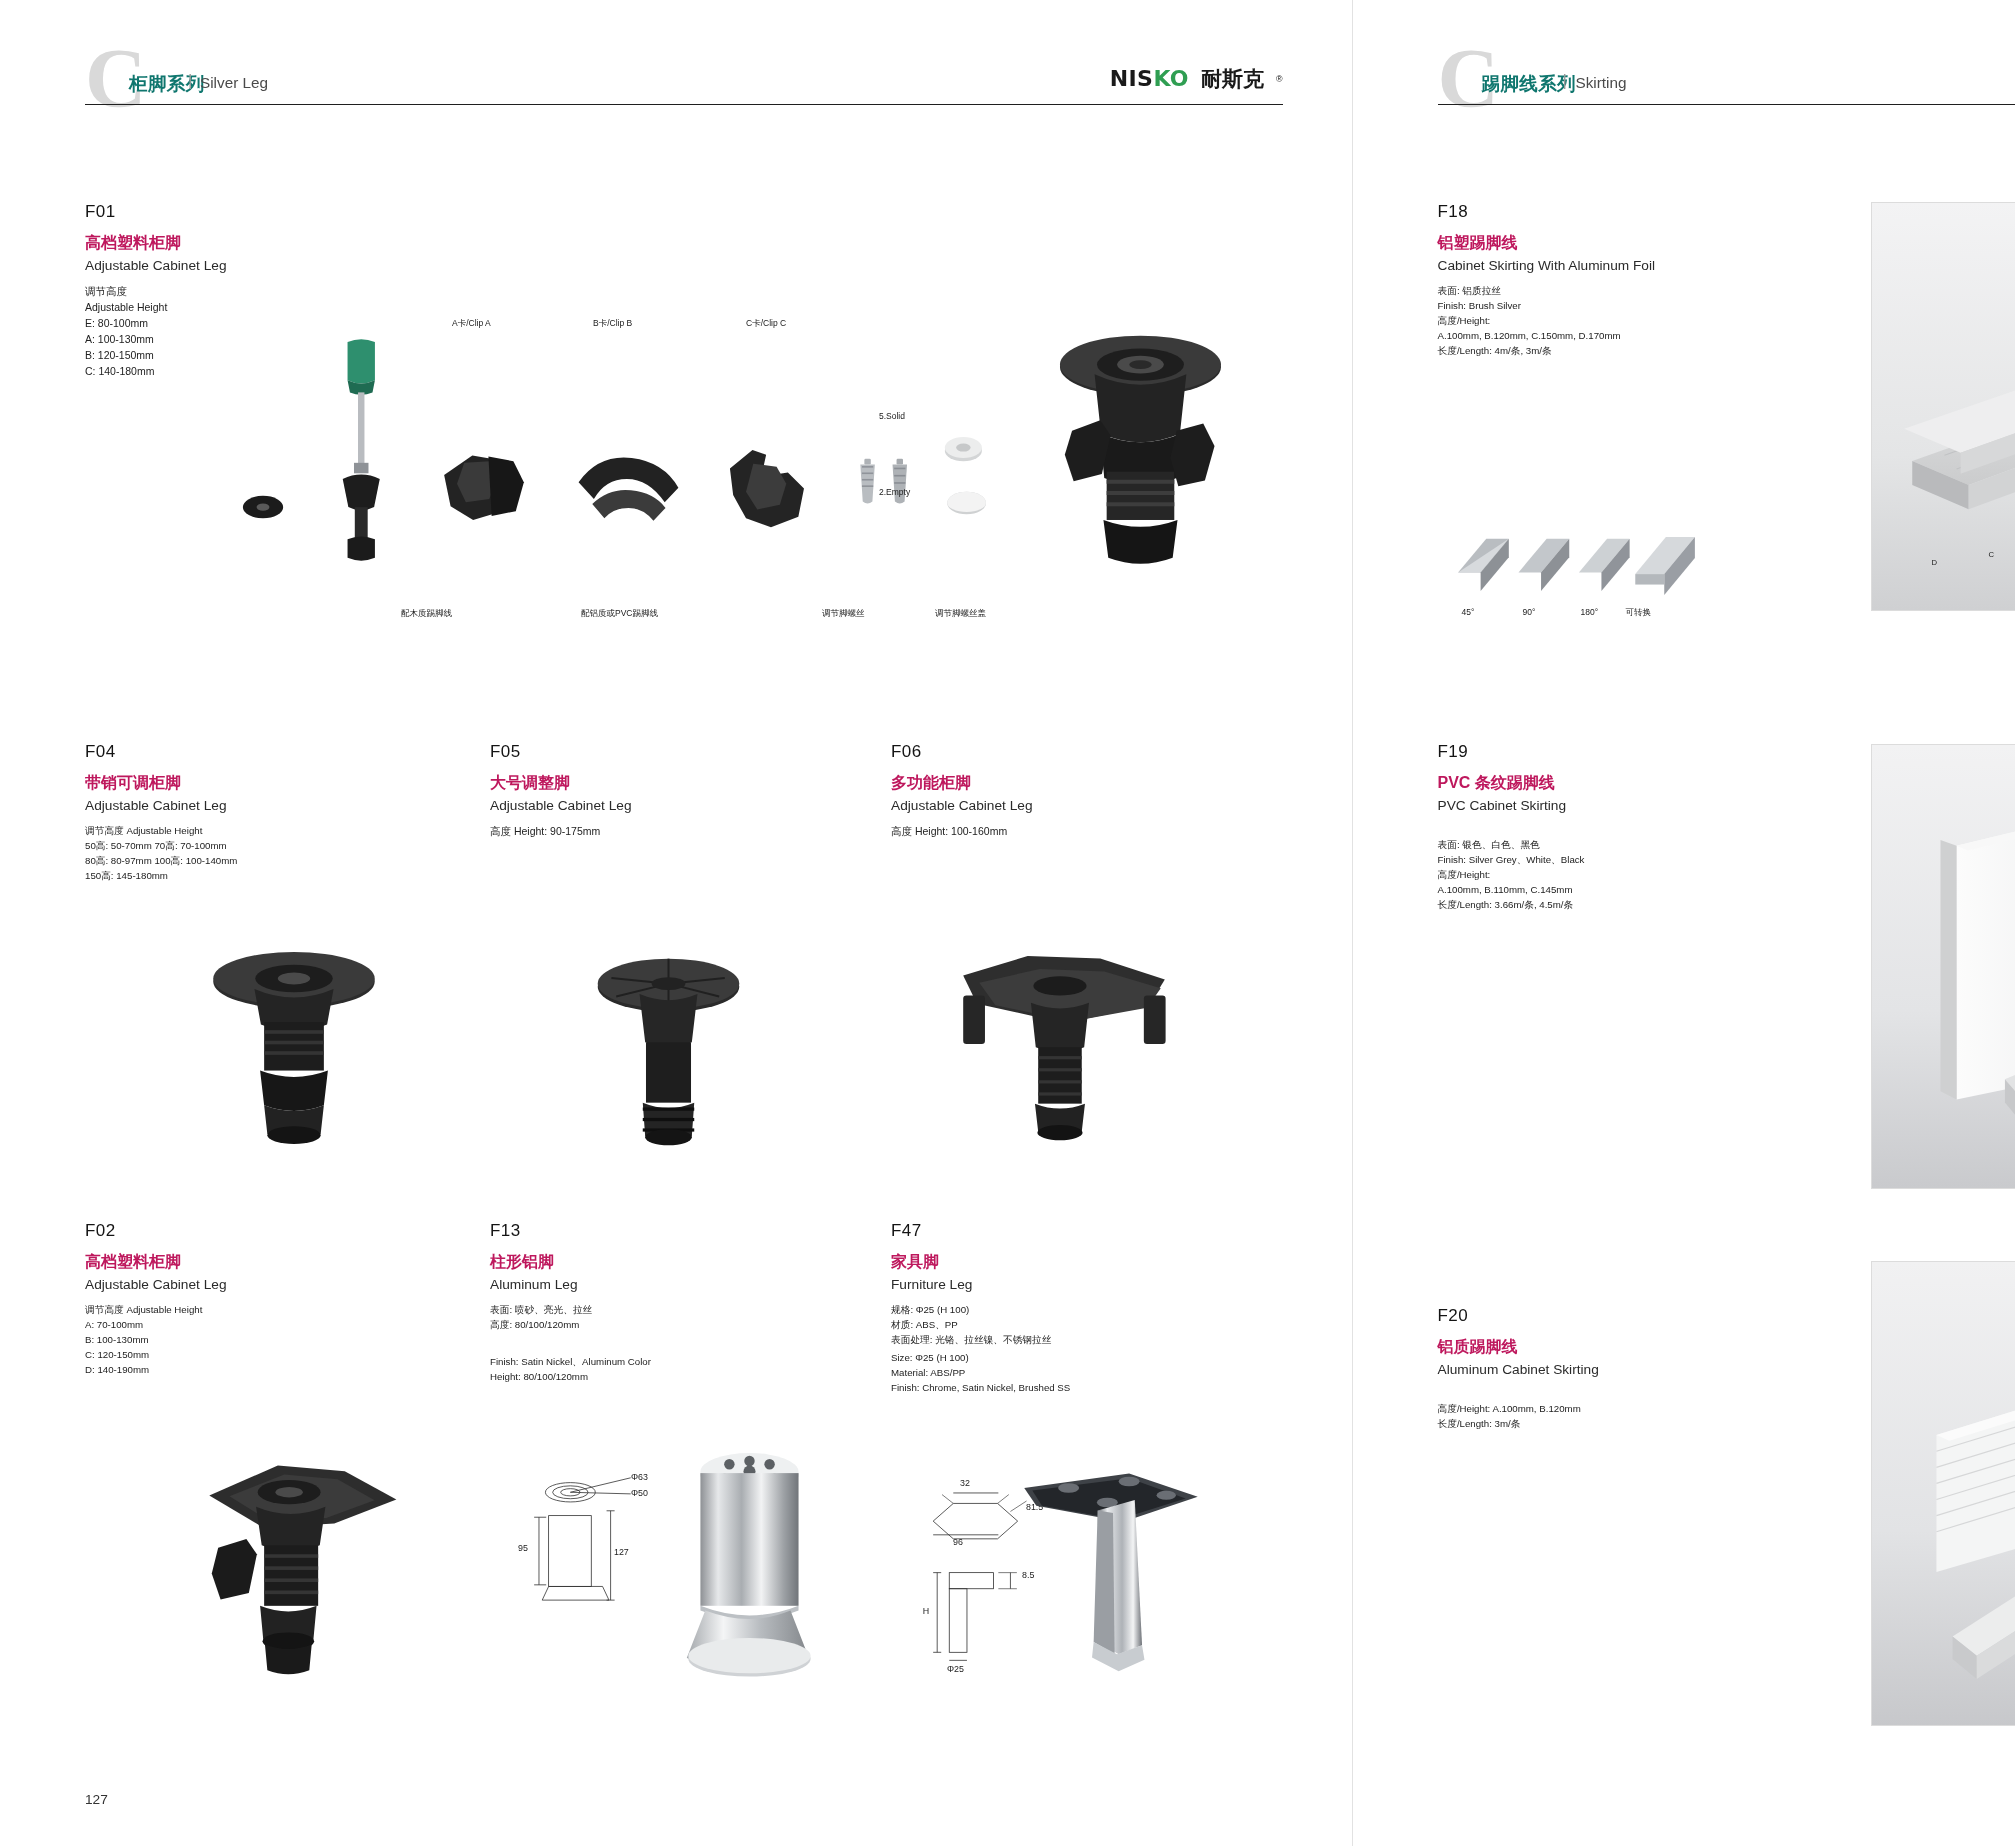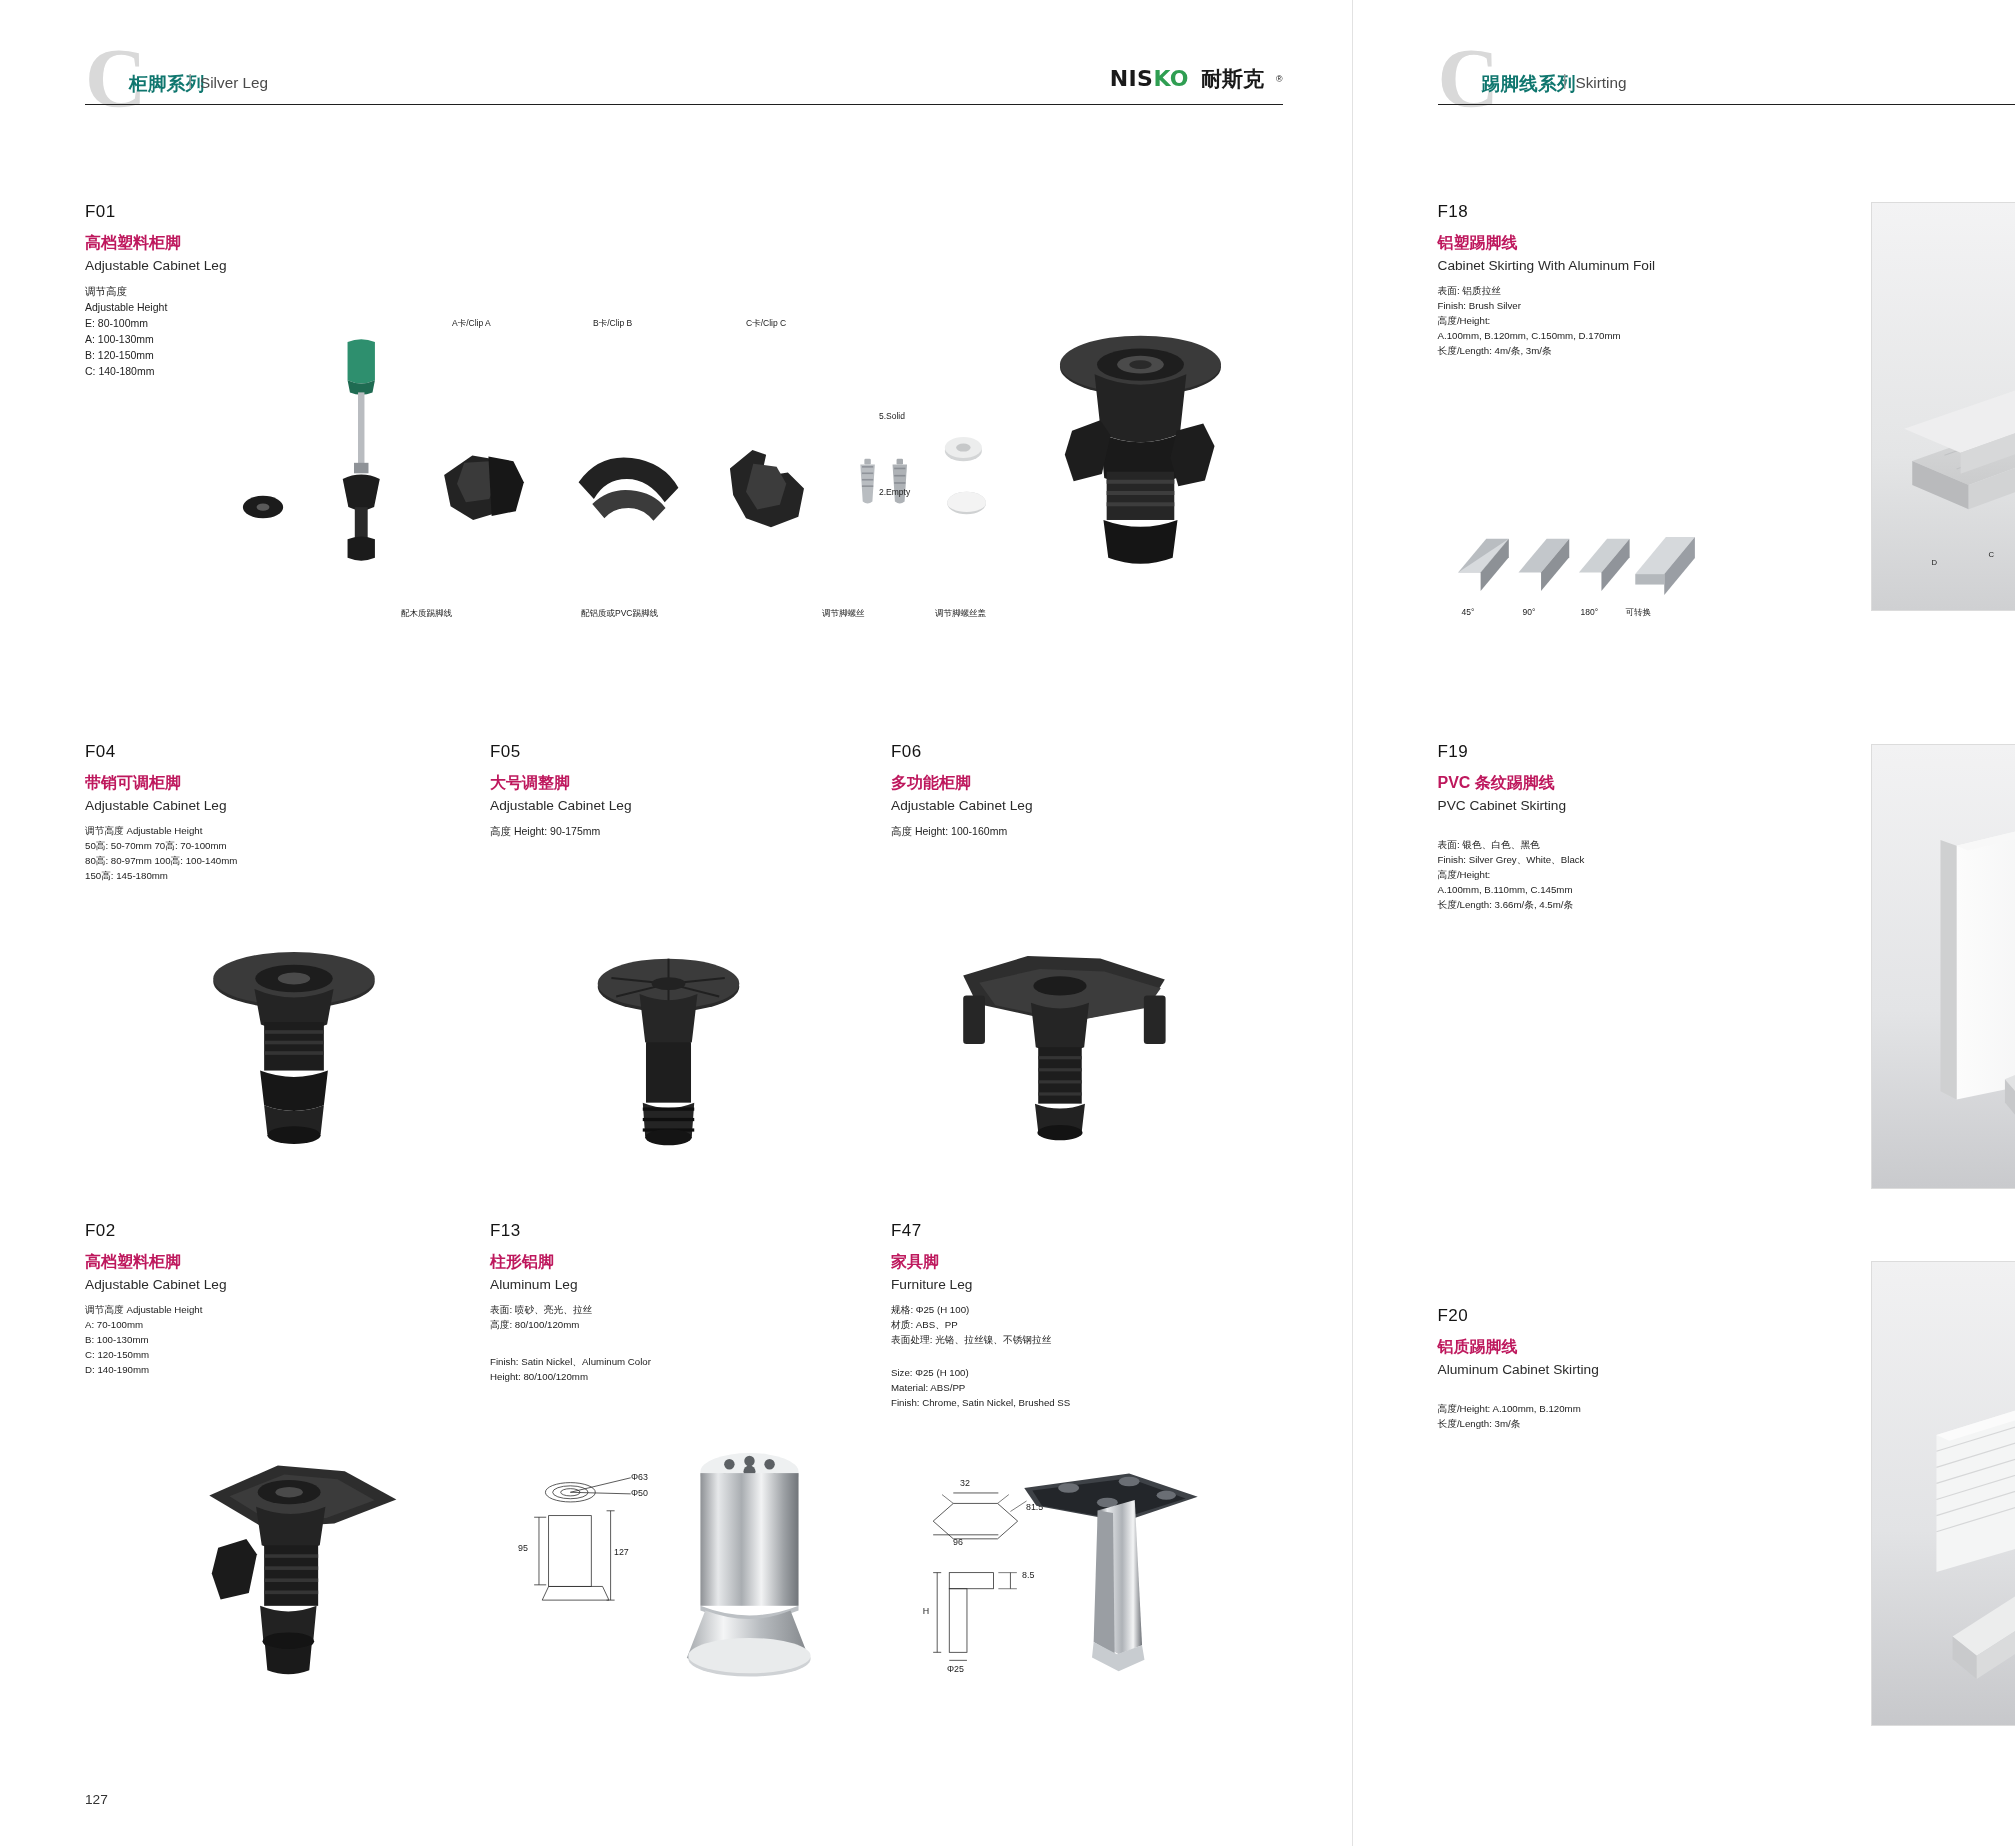--- a/index.html
+++ b/index.html
@@ -461,21 +461,21 @@
       </svg>
     </div>
 
     <div class="block" style="left:891px; top:1221px; width:334px;">
       <div class="code">F47</div>
       <div class="name-cn">家具脚</div>
       <div class="name-en">Furniture Leg</div>
       <div class="spec spec-sm">规格: Φ25 (H 100)
 材质: ABS、PP
 表面处理: 光铬、拉丝镍、不锈钢拉丝</div>
-      <div class="spec spec-sm" style="margin-top:18px;">Size: Φ25 (H 100)
+      <div class="spec spec-sm" style="margin-top:3px;">Size: Φ25 (H 100)
 Material: ABS/PP
 Finish: Chrome, Satin Nickel, Brushed SS</div>
     </div>
     <div class="art" style="left:905px; top:1487px;">
       <svg width="169" height="226" viewBox="0 0 420 560">
         <path d="M120 40 h110 l50 44 -50 44 h-110 l-50 -44 z" fill="none" stroke="#333" stroke-width="2"></path>
         <path d="M120 40 l-28 -22 M230 40 l28 -22" stroke="#333" stroke-width="1.6"></path>
         <line x1="120" y1="14" x2="232" y2="14" stroke="#333" stroke-width="2"></line>
         <line x1="70" y1="118" x2="232" y2="118" stroke="#333" stroke-width="2"></line>
         <path d="M262 60 l40 -26" stroke="#333" stroke-width="1.6"></path>

